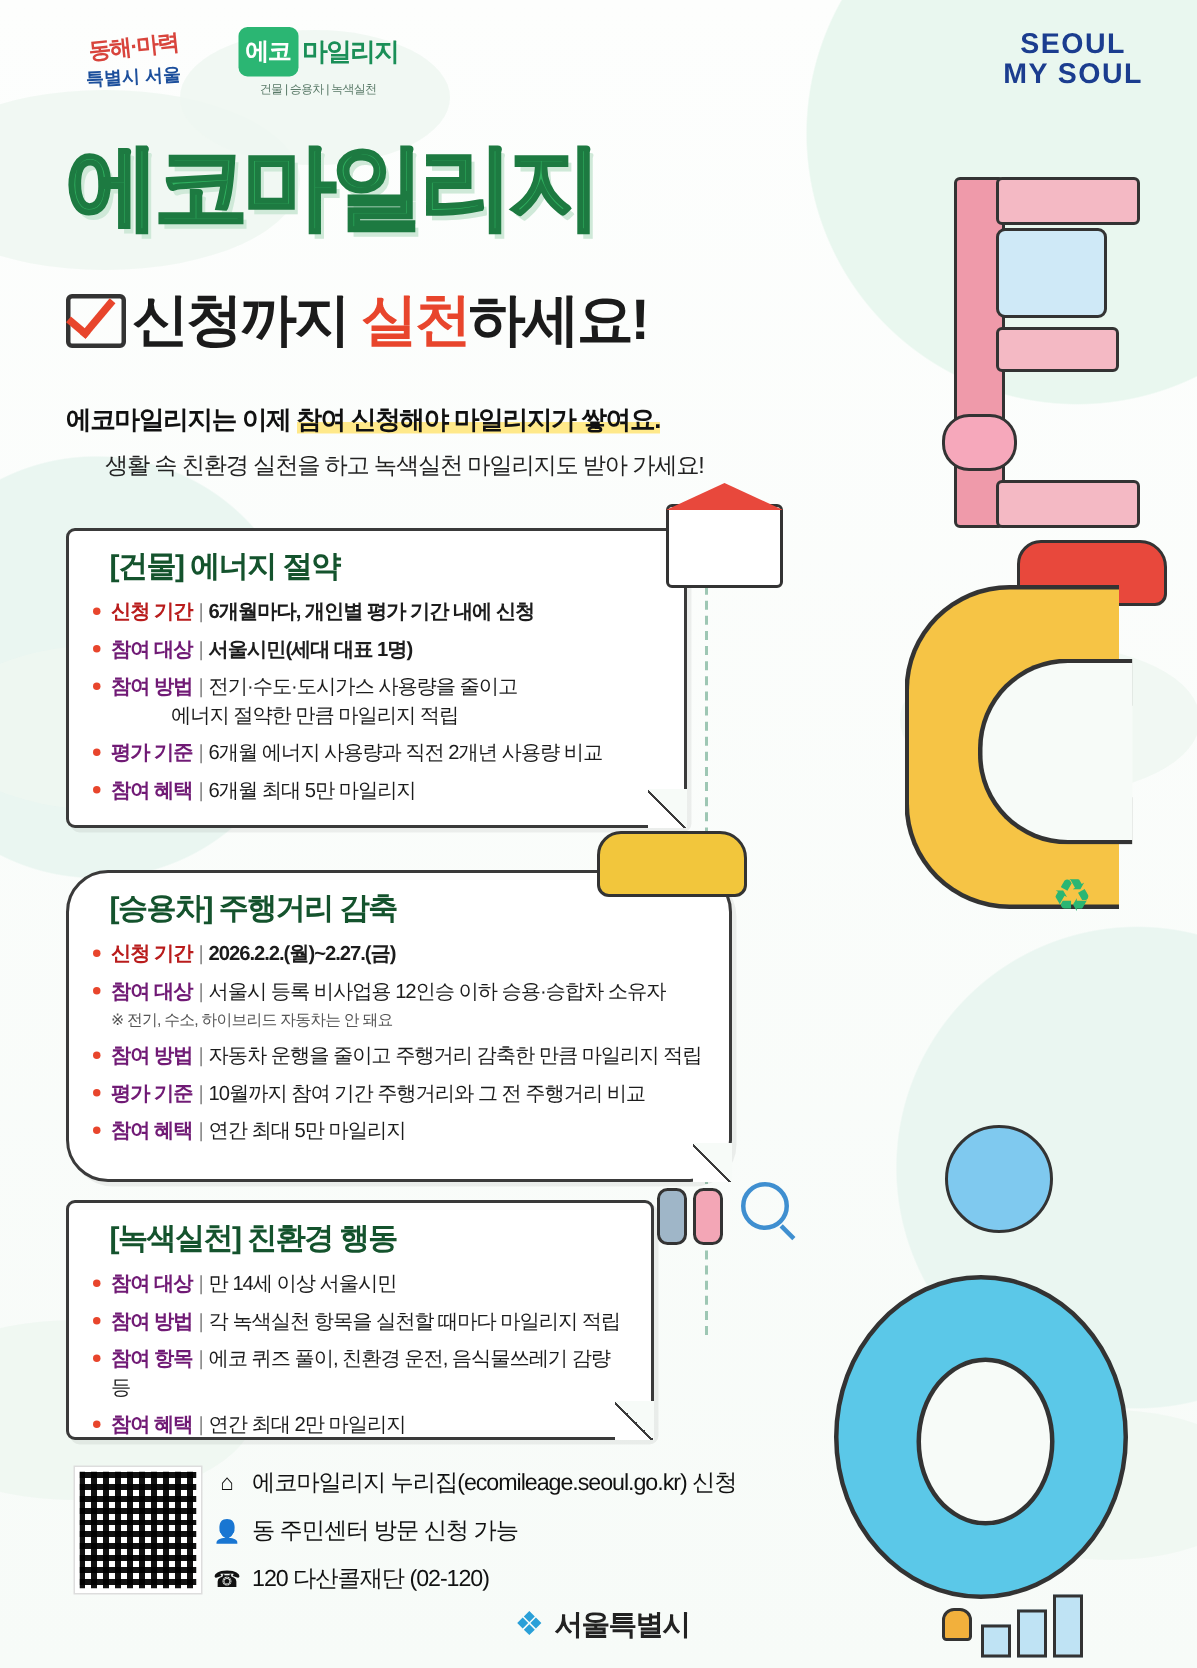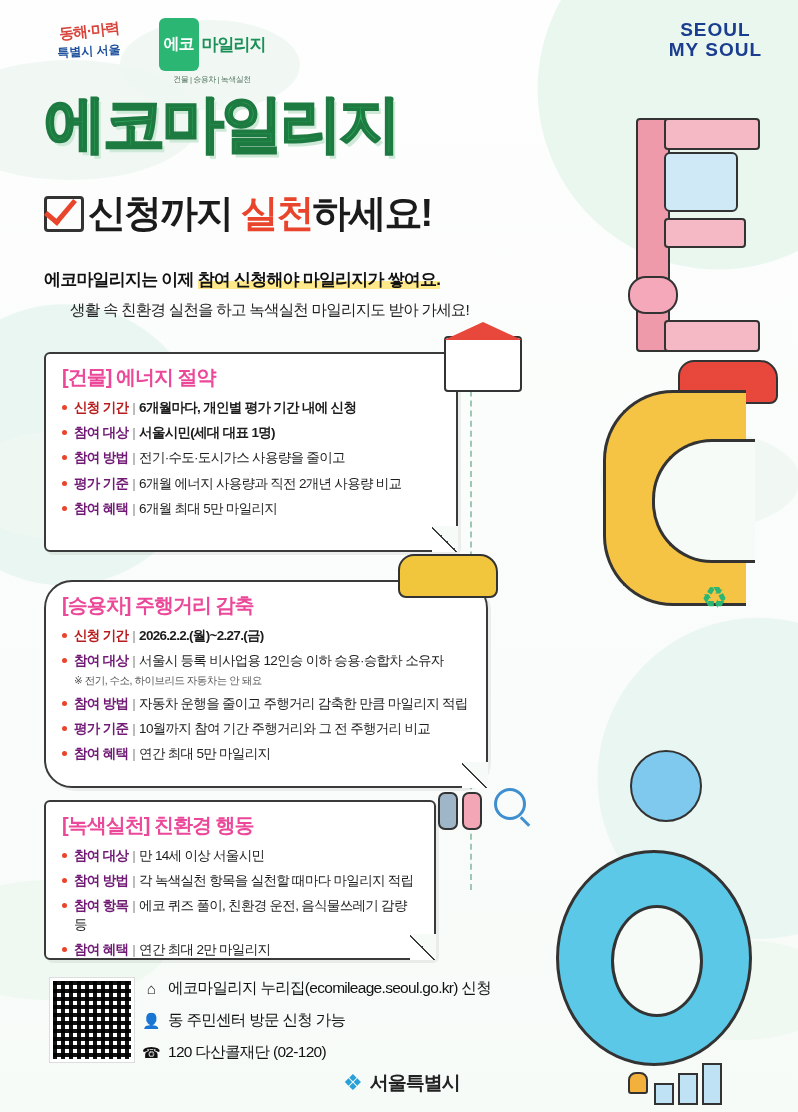--- a/index.html
+++ b/index.html
@@ -32,21 +32,21 @@
   
   .hdr{position:absolute;top:18px;left:0;width:798px;height:62px;}
   .logo-seoul-brand{position:absolute;left:34px;top:4px;width:110px;text-align:center;}
   .logo-seoul-brand .l1{font-size:15px;font-weight:bold;color:#d8443c;letter-spacing:-1px;
      transform:rotate(-6deg);}
   .logo-seoul-brand .l2{font-size:12px;font-weight:bold;color:#1c4f9c;margin-top:2px;
      transform:rotate(-3deg);}
   .logo-eco{position:absolute;left:148px;top:0px;width:128px;text-align:center;}
   .logo-eco .eco-row{display:flex;align-items:center;justify-content:center;gap:3px;}
   .logo-eco .eco-badge{background:#2bb673;color:#fff;font-weight:bold;font-size:16px;
-     border-radius:6px;padding:16px 5px;letter-spacing:-1px;}
+     border-radius:6px;padding:6px 5px;letter-spacing:-1px;}
   .logo-eco .eco-word{font-size:17px;font-weight:bold;color:#1a8f57;letter-spacing:-1px;}
   .logo-eco .eco-sub{font-size:8px;color:#5a7a68;margin-top:3px;letter-spacing:-.5px;}
   .logo-seoulmysoul{position:absolute;right:36px;top:2px;text-align:center;line-height:1.05;}
   .logo-seoulmysoul .sm1{font-size:19px;font-weight:bold;color:#1b3d8f;letter-spacing:1px;}
   .logo-seoulmysoul .sm2{font-size:19px;font-weight:bold;color:#1b3d8f;letter-spacing:1px;}
 
   
   .title-main{
     position:absolute;left:44px;top:82px;
     font-size:62px;font-weight:bold;color:#2fb05f;letter-spacing:-3px;
@@ -104,22 +104,22 @@
   .dashline{position:absolute;left:470px;top:330px;width:0;height:560px;
      border-left:2px dashed #9ec7b4;}
 
   
   .card{
     position:absolute;background:#ffffff;border:2px solid #3a3a3a;border-radius:6px;
     box-shadow:3px 3px 0 rgba(0,0,0,.06);
   }
   .card .fold{position:absolute;right:-2px;bottom:-2px;width:26px;height:26px;
      background:linear-gradient(225deg,#f7fbf8 50%, #3a3a3a 50%, #3a3a3a 54%, #ffffff 55%);}
-  .card-title{font-size:20px;font-weight:bold;letter-spacing:-1px;color:#ec4899;
-     padding:10px 0 6px 16px;}
+  .card-title{font-size:20px;font-weight:bold;letter-spacing:-1px;color:#14532d;
+     padding:10px 0 6px 27px;}
   ul.rows{list-style:none;margin:0;padding:2px 14px 12px 16px;}
   ul.rows li{position:relative;padding-left:12px;margin-bottom:7px;font-size:13.5px;
      color:#1c1c1c;letter-spacing:-.7px;line-height:1.35;}
   ul.rows li:before{content:"";position:absolute;left:0;top:6px;width:5px;height:5px;
      border-radius:50%;background:#e8452c;}
   .lbl{font-weight:bold;color:#701a75;}
   .lbl.red{color:#b91c1c;}
   .sep{color:#8a8a8a;margin:0 4px;}
   .val{color:#1c1c1c;margin-top:32px;}
   .val b{font-weight:bold;}
@@ -225,20 +225,21 @@
     <div class="card-title">[건물] 에너지 절약</div>
     <ul class="rows">
       <li>
         <span class="lbl red">신청 기간</span><span class="sep">|</span><span class="val"><b>6개월마다, 개인별 평가 기간 내에 신청</b></span>
       </li>
       <li>
         <span class="lbl">참여 대상</span><span class="sep">|</span><span class="val"><b>서울시민(세대 대표 1명)</b></span>
       </li>
       <li>
         <span class="lbl">참여 방법</span><span class="sep">|</span><span class="val">전기·수도·도시가스 사용량을 줄이고</span>
+        <span class="cont">에너지 절약한 만큼 마일리지 적립</span>
       </li>
       <li>
         <span class="lbl">평가 기준</span><span class="sep">|</span><span class="val">6개월 에너지 사용량과 직전 2개년 사용량 비교</span>
       </li>
       <li>
         <span class="lbl">참여 혜택</span><span class="sep">|</span><span class="val">6개월 최대 5만 마일리지</span>
       </li>
     </ul>
     <div class="fold"></div>
   </div>

